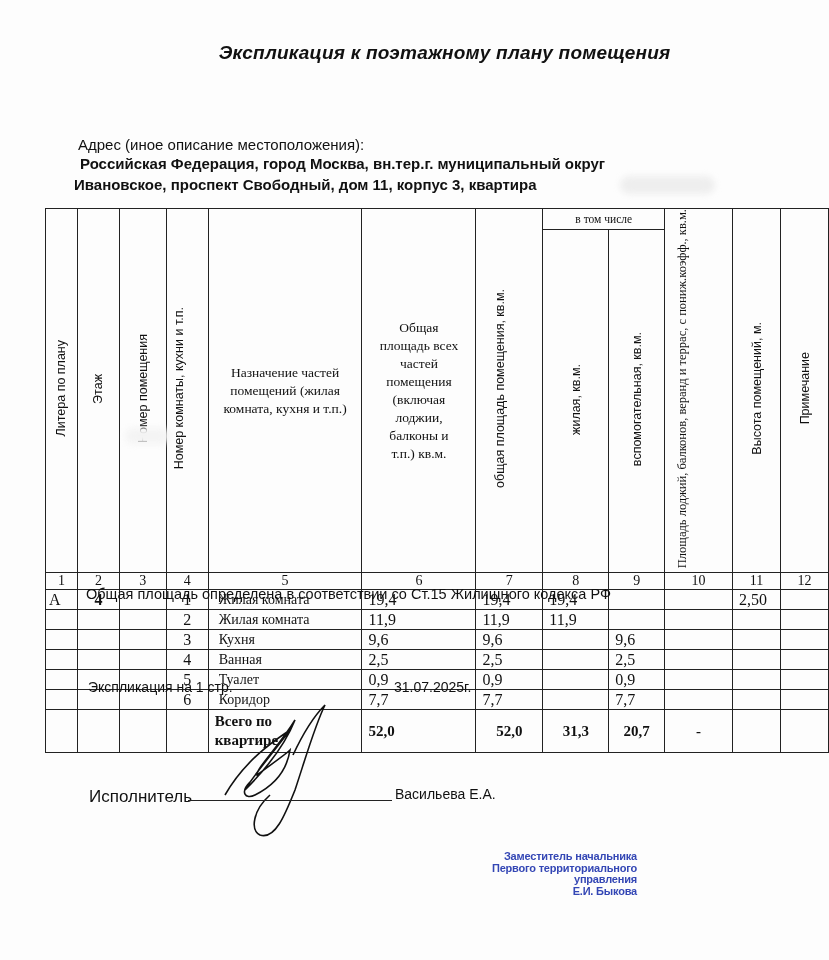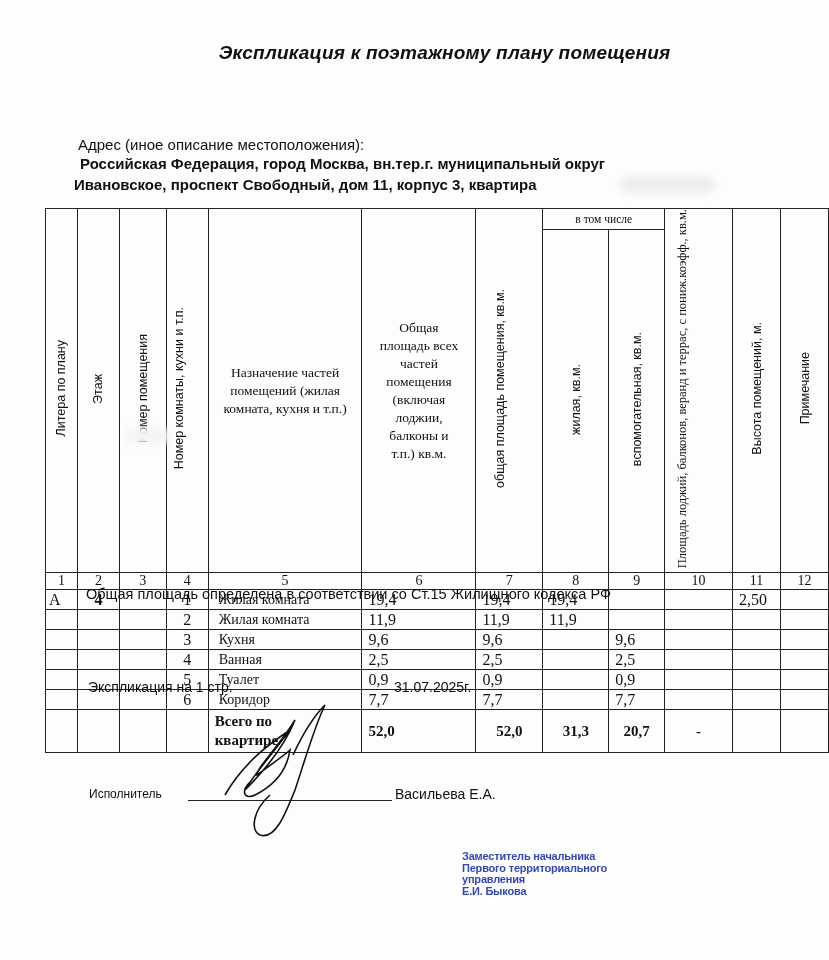--- a/index.html
+++ b/index.html
@@ -21,24 +21,24 @@
   .row td.name { text-align:left; padding-left:10px; font-size:14px; }
   .row td.val { text-align:left; padding-left:6px; font-size:16px; }
   .tot td { height:42px; font-weight:bold; font-size:15px; }
   .tot td.name { text-align:left; padding-left:6px; line-height:19px; font-size:15px; }
   .subhdr { font-size:11.5px; font-weight:normal; height:20px; }
   .smudge { position:absolute; width:45px; height:16px; background:#f4f4f4; filter:blur(3px); border-radius:8px; }
 
   .note { left:86px; top:586px; font-size:14.5px; }
   .pages { left:88px; top:679px; font-size:14px; }
   .date { left:394px; top:679px; font-size:14px; }
-  .exec { left:89px; top:787px; font-size:12px; }
+  .exec { left:89px; top:787px; font-size:17px; }
   .sigline { left:188px; top:800px; width:204px; border-bottom:1.2px solid #222; }
   .execname { left:395px; top:786px; font-size:14px; }
-  .stamp { left:462px; top:851px; width:175px; text-align:left; color:#3447b5; font-size:11px; line-height:11.5px; font-weight:bold; letter-spacing:-0.2px; }
+  .stamp { left:462px; top:851px; width:175px; text-align:right; color:#3447b5; font-size:11px; line-height:11.5px; font-weight:bold; letter-spacing:-0.2px; }
 </style>
 </head>
 <body>
 
 <div class="abs title">Экспликация  к  поэтажному плану помещения</div>
 
 <div class="abs addr-label">Адрес (иное описание местоположения):</div>
 <div class="abs addr1">Российская Федерация, город Москва, вн.тер.г. муниципальный округ</div>
 <div class="abs addr2">Ивановское, проспект Свободный, дом 11, корпус 3, квартира</div>
 <div class="abs blur"></div>

